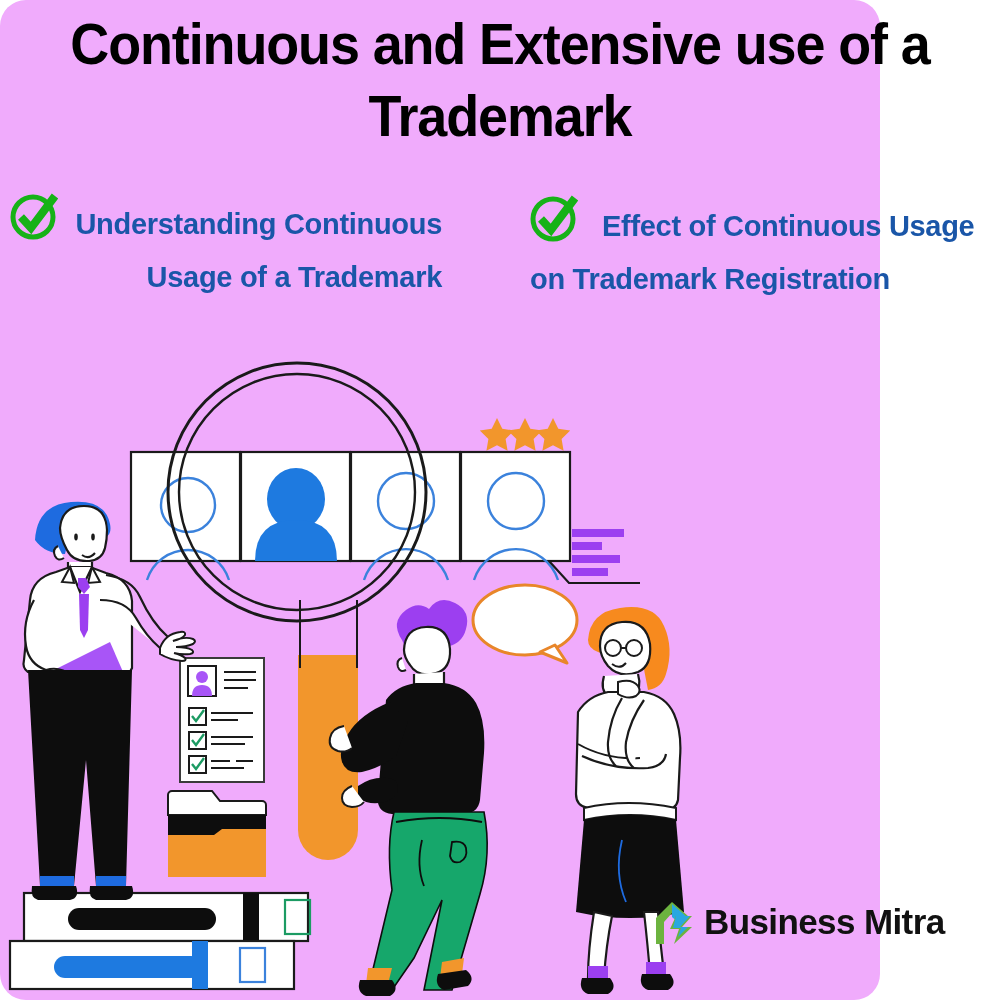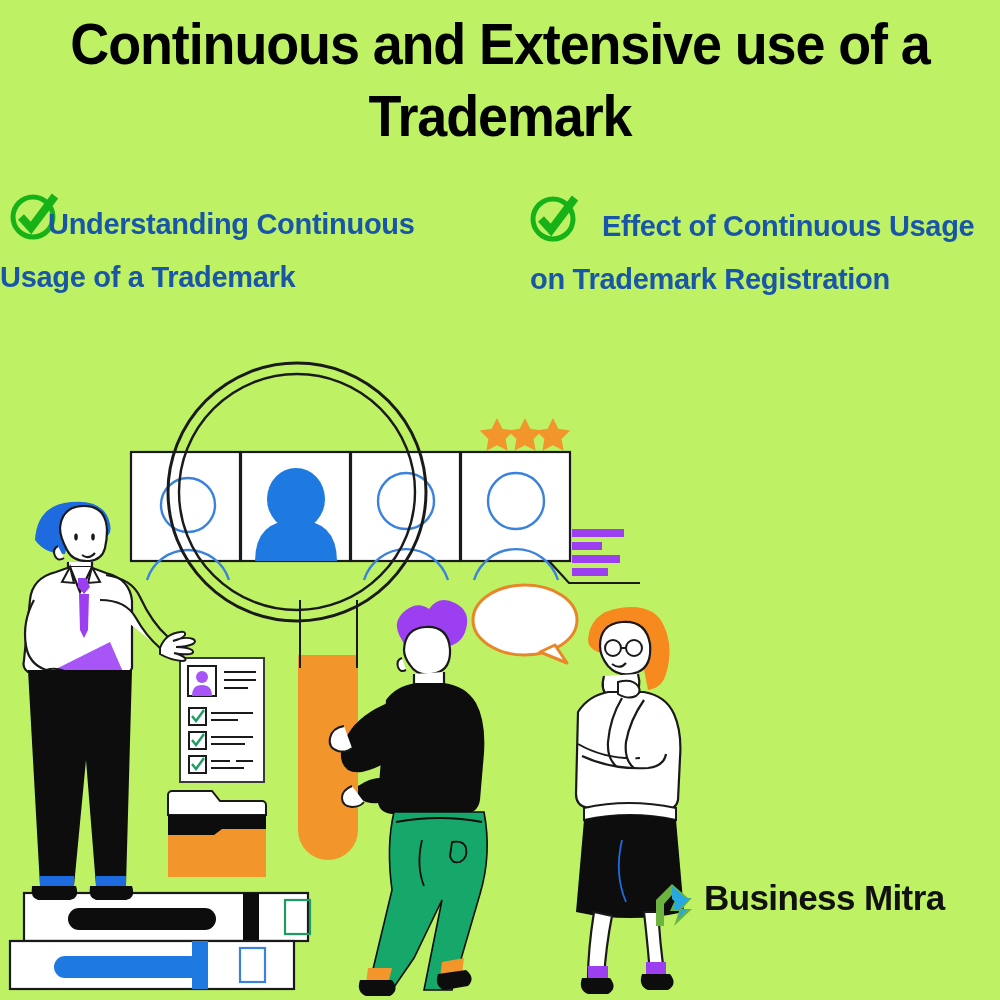--- a/index.html
+++ b/index.html
@@ -5,22 +5,23 @@
 <style>
   * { margin:0; padding:0; box-sizing:border-box; }
   html,body{
     width:1000px; height:1000px;
     background:#ffffff;
     font-family:"Liberation Sans", sans-serif;
     overflow:hidden;
   }
   #poster{
     position:relative;
-    width:1000px; height:1000px;
-    background:#bef264;
+    width:880px; height:1000px;
+    background:#f0abfc;
+    border-radius:26px;
   }
 
   
   #title{
     position:absolute;
     left:0; top:8px;
     width:1000px;
     text-align:center;
     font-family:"Liberation Sans", sans-serif;
     font-weight:bold;
@@ -35,22 +36,22 @@
   
   .headblock{
     position:absolute;
     font-weight:bold;
     font-size:29px;
     line-height:53px;
     color:#1A56A8;
     letter-spacing:-0.3px;
   }
   #head-left{
-    left:0; top:198px; width:430px;
-    text-align:left;
+    left:12px; top:198px; width:430px;
+    text-align:right;
     text-indent:48px;
   }
   #head-right{
     left:530px; top:200px; width:460px;
     text-align:left;
     text-indent:72px;
   }
   .check-ic{
     position:absolute;
     width:56px; height:56px;
@@ -62,22 +63,22 @@
   #art{
     position:absolute;
     left:0; top:0;
     width:1000px; height:1000px;
     pointer-events:none;
   }
 
   
   #logo{
     position:absolute;
-    left:652px; top:878px;
-    display:flex; gap:6px;
+    left:652px; top:896px;
+    display:flex; align-items:center; gap:6px;
   }
   #logo-mark{ width:46px; height:52px; flex:none; }
   #logo-text{
     font-weight:bold;
     font-size:35px;
     color:#111111;
     letter-spacing:-0.6px;
     white-space:nowrap;
   }
 </style>

